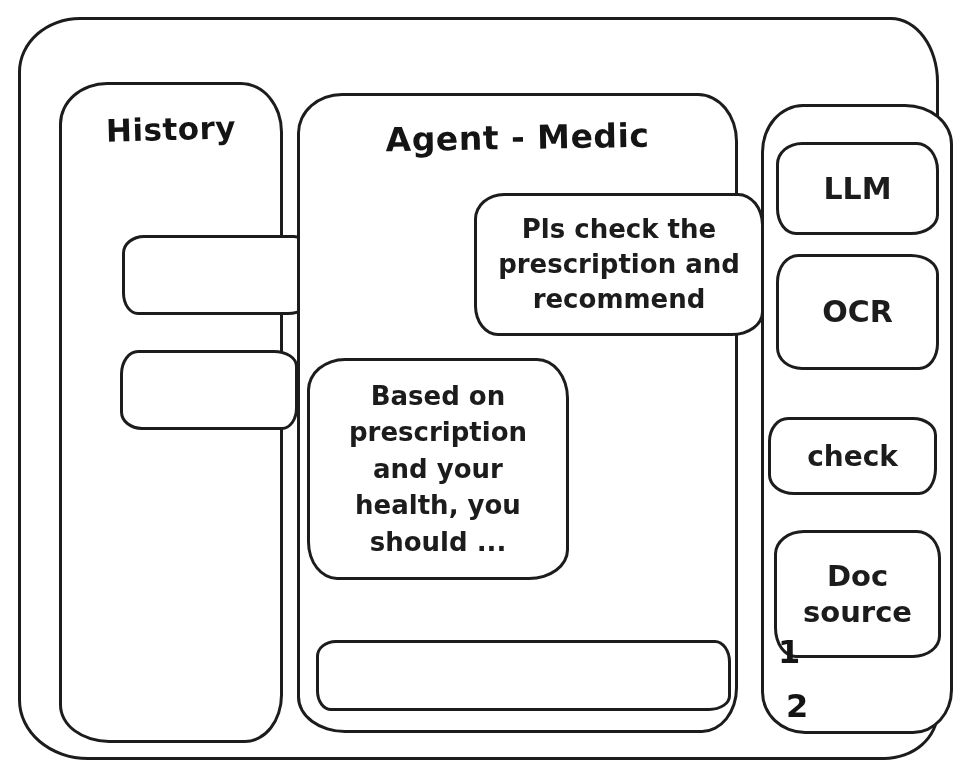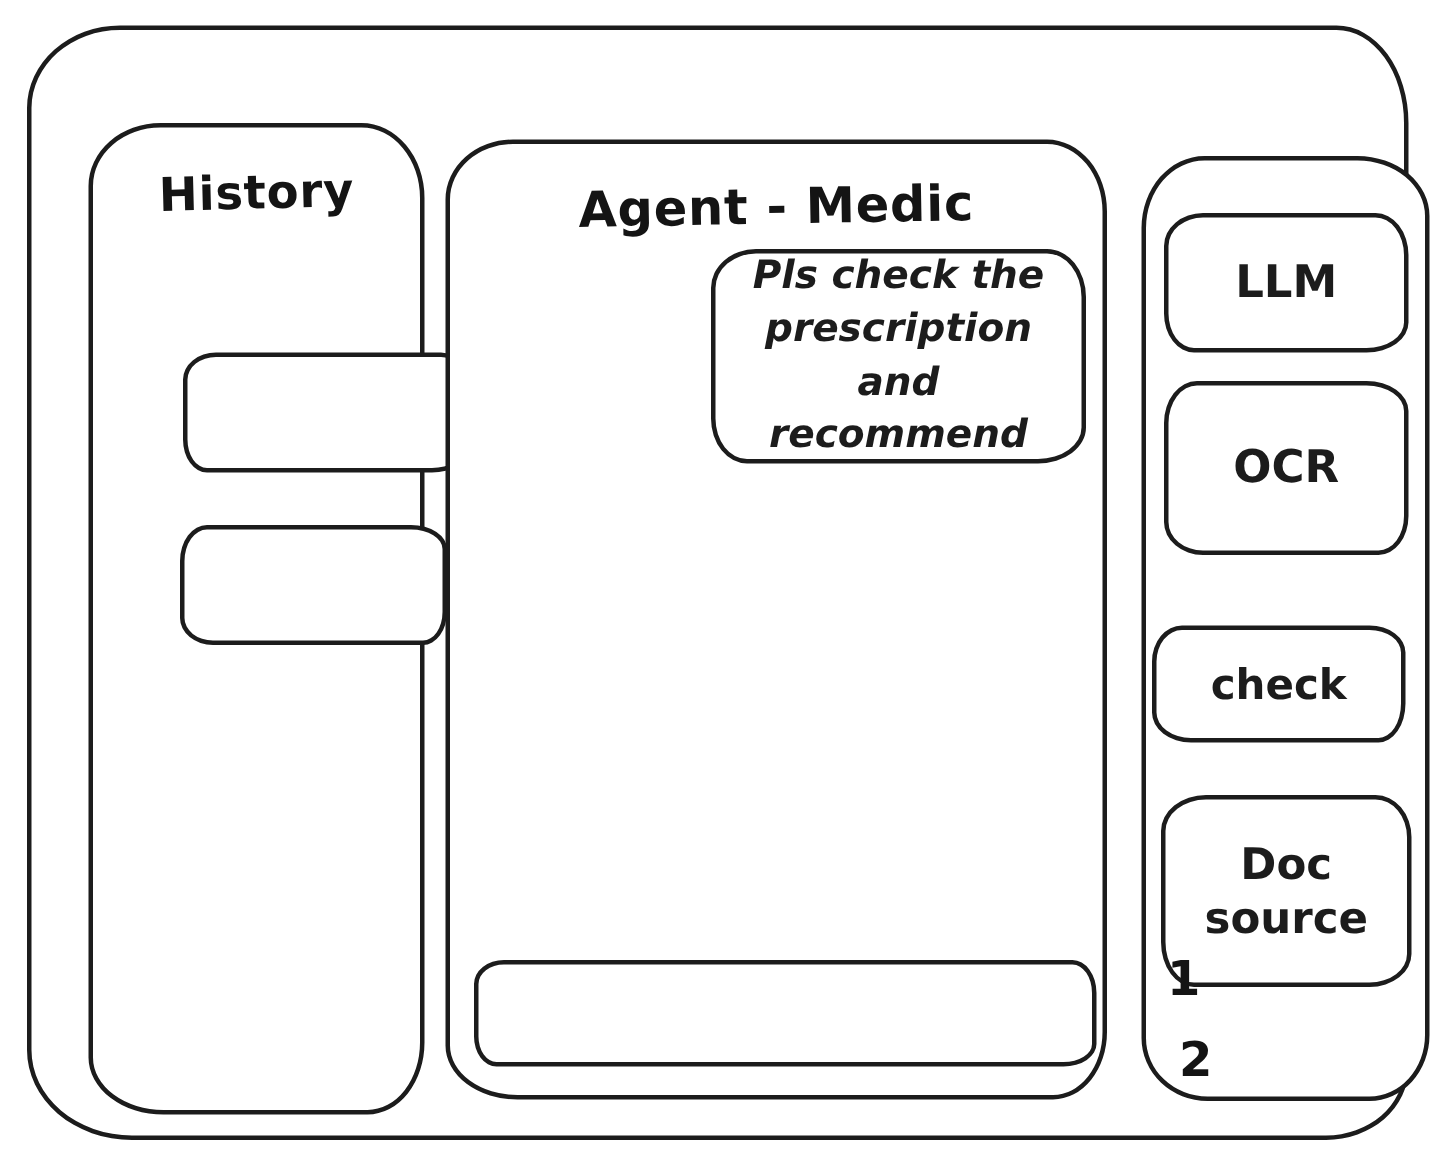--- a/index.html
+++ b/index.html
@@ -73,23 +73,22 @@
     display: flex;
     align-items: center;
     justify-content: center;
     text-align: center;
     font-size: 26px;
     font-weight: 700;
     line-height: 1.35;
     padding: 8px 14px;
   }
   .bubble-user {
-    left: 174px; top: 70px; width: 250px; height: 143px;
+    left: 174px; top: 97px; width: 290px; height: 143px;
     border-radius: 30px 26px 32px 24px / 26px 32px 24px 30px;
-    font-style: italic;
   }
   .bubble-assistant {
     left: 7px; top: 262px; width: 262px; height: 222px;
     border-radius: 38px 32px 40px 30px / 32px 40px 30px 38px;
     line-height: 1.4;
   }
   .chat-input {
     position: absolute;
     left: 16px; top: 544px; width: 415px; height: 71px;
     background: #ffffff;
@@ -148,20 +147,21 @@
       <div class="hand history-title">History</div>
       <div class="sketch history-item-1"></div>
       <div class="sketch history-item-2"></div>
     </div>
 
     <div class="sketch chat-panel">
       <div class="hand chat-title">Agent - Medic</div>
 
       <div class="bubble bubble-user">Pls check the prescription and recommend</div>
 
+      <div class="bubble bubble-assistant">Based on prescription and your health, you should ...</div>
 
       <input class="chat-input" type="text" value="" style="">
     </div>
 
     <div class="sketch tools-panel">
       <div class="tool-box tool-llm">LLM</div>
       <div class="tool-box tool-ocr">OCR</div>
       <div class="tool-box tool-params">check</div>
       <div class="tool-box tool-doc">Doc source</div>
 

